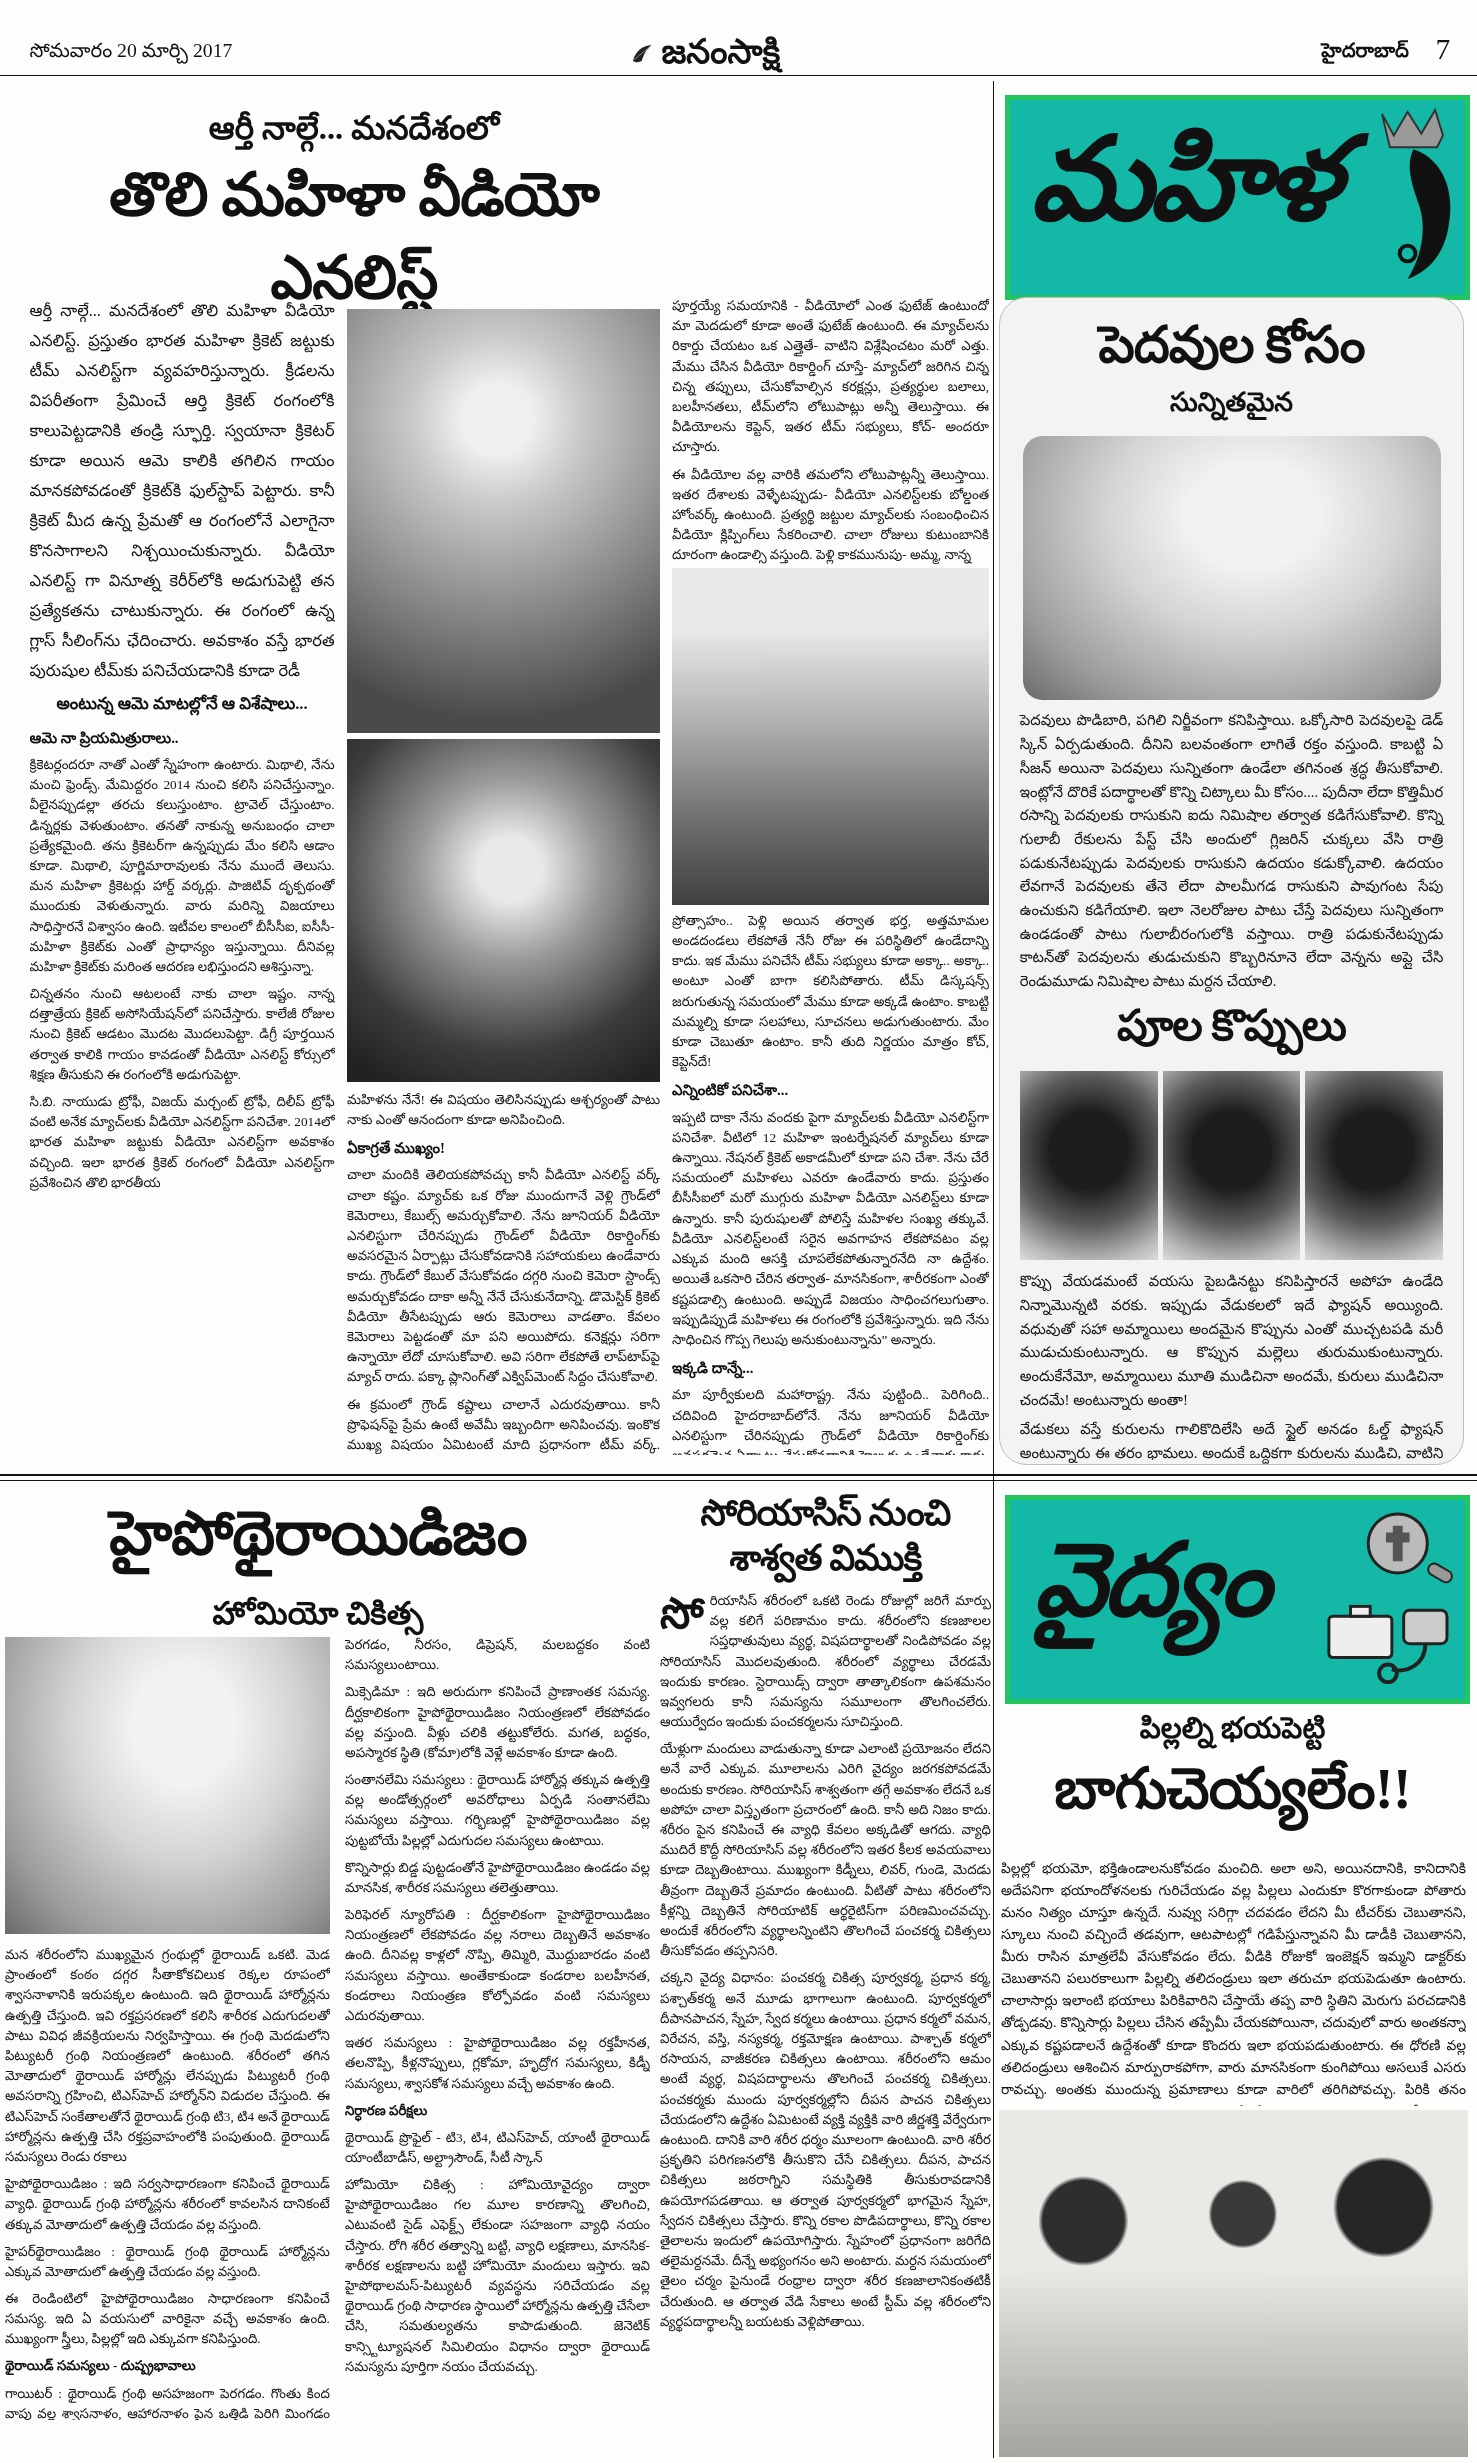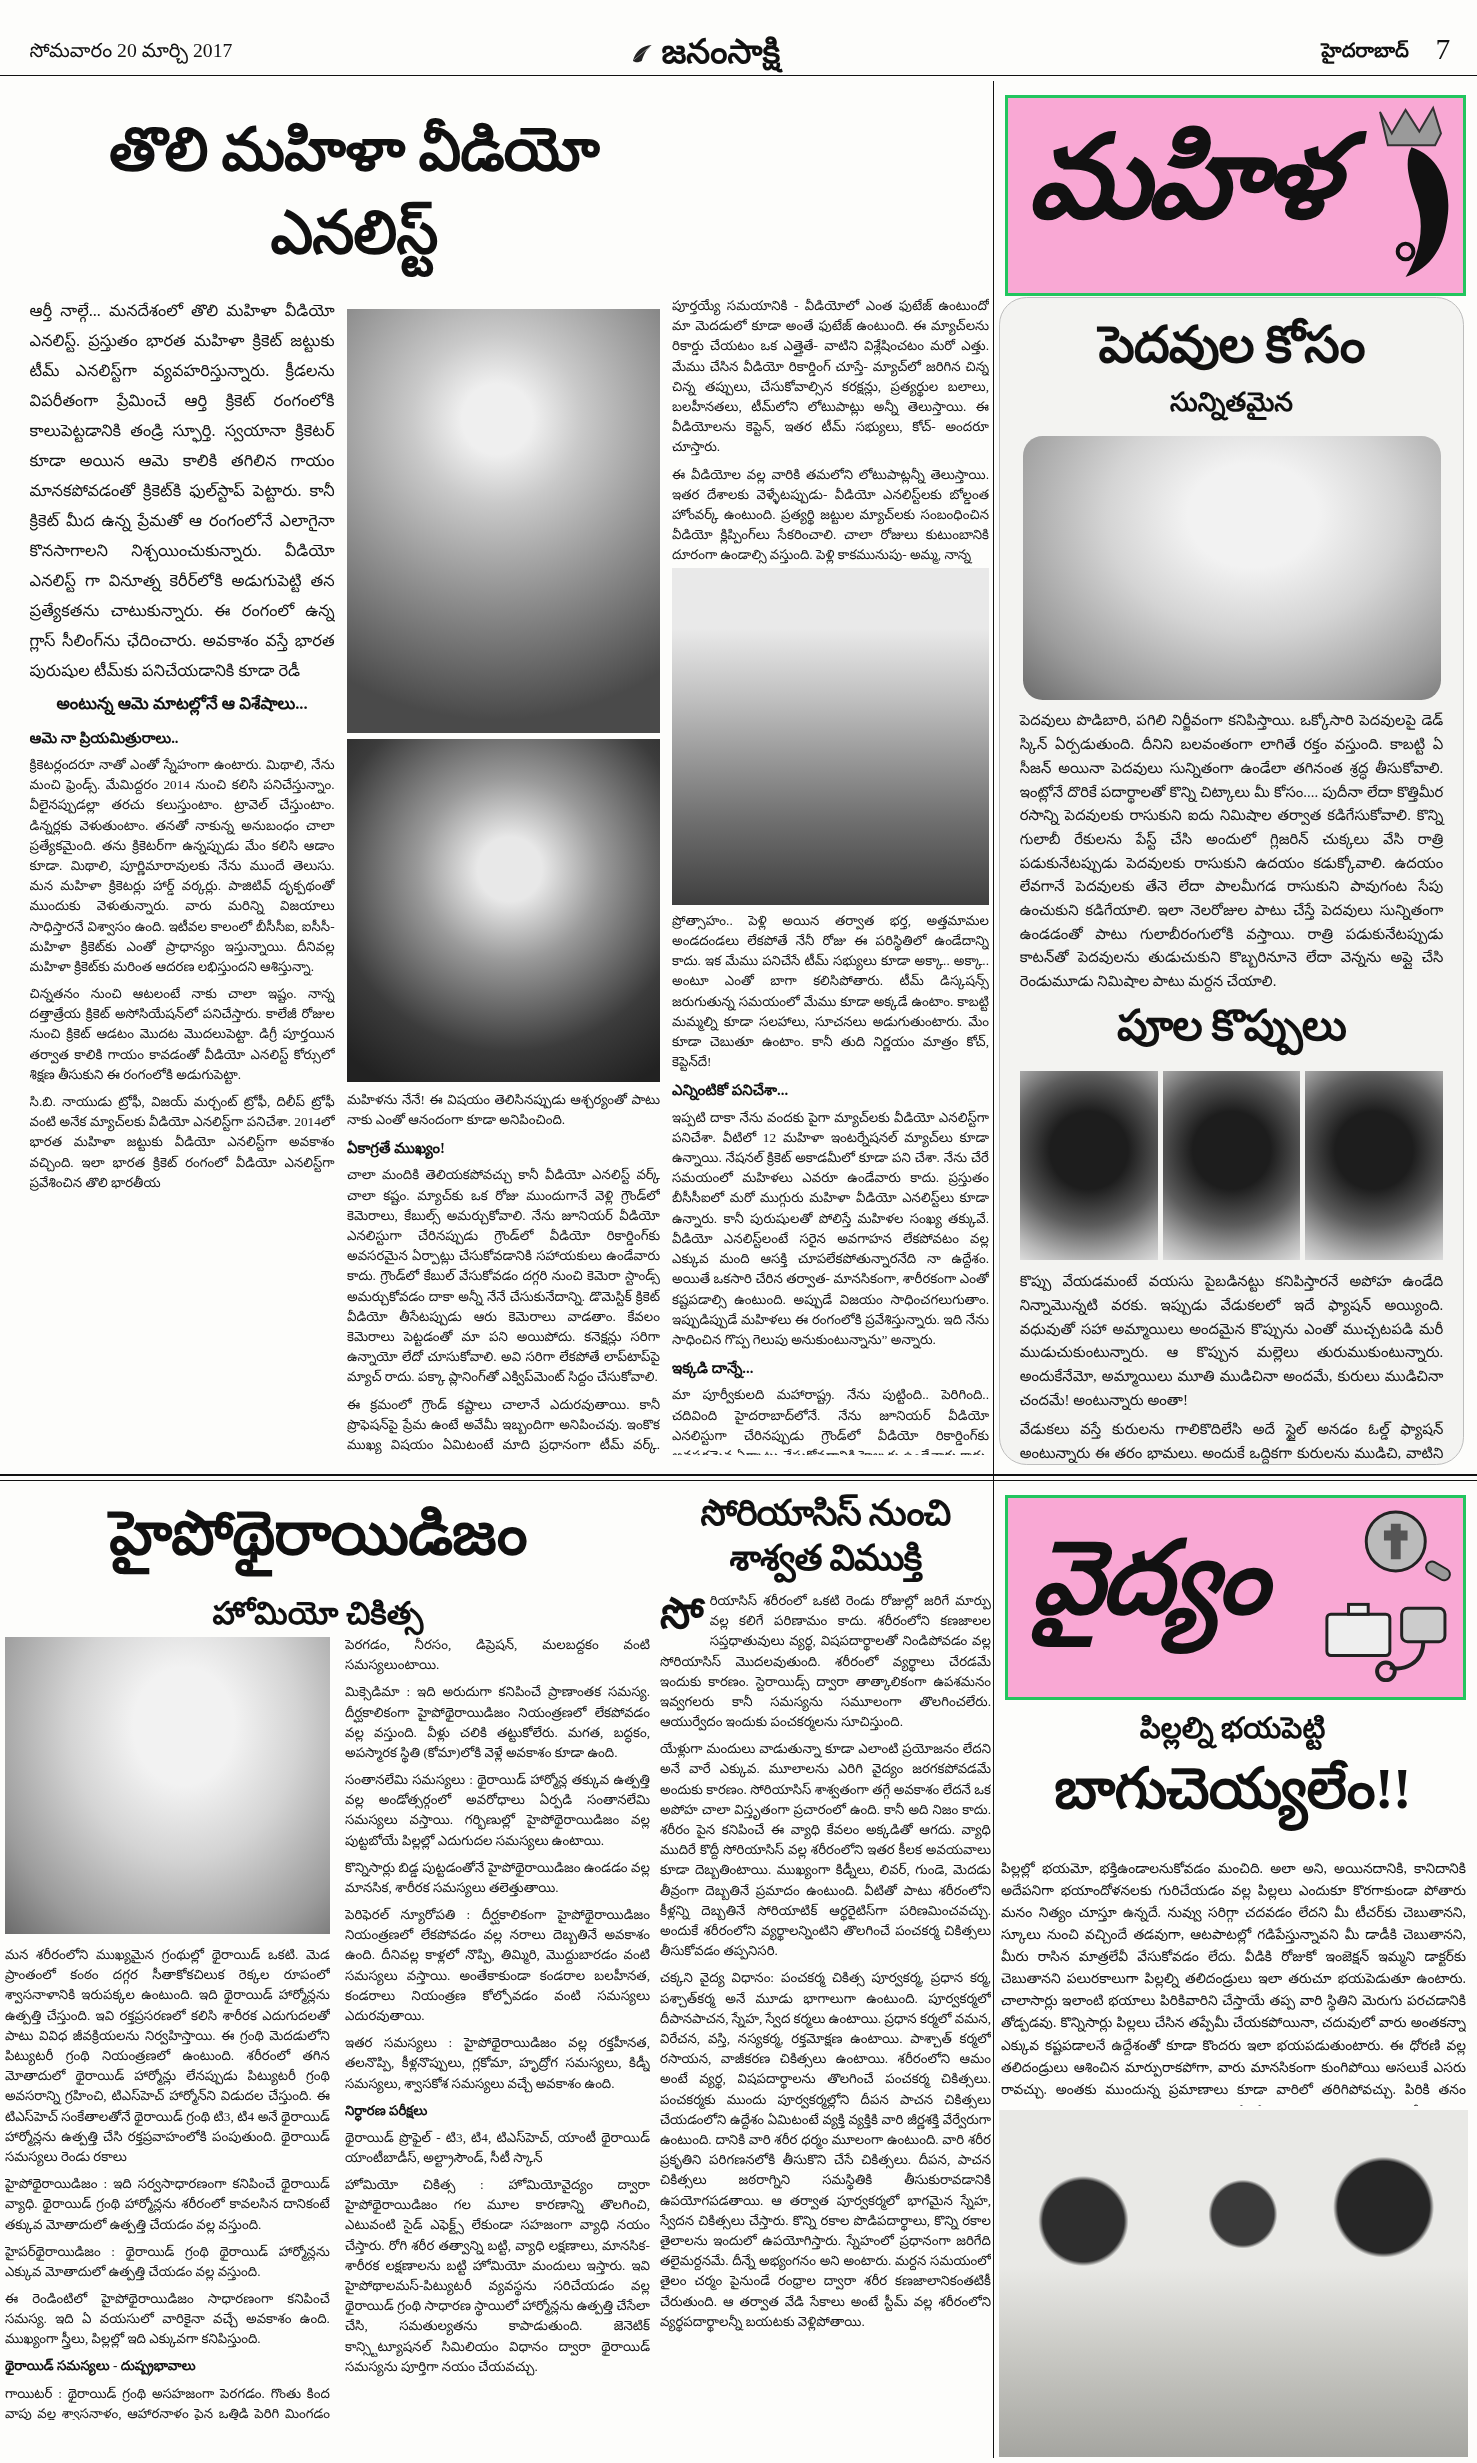--- a/index.html
+++ b/index.html
@@ -14,21 +14,21 @@
   .bp2{margin:0 0 7.9px 0;font-size:13.8px;line-height:1.6;}
   .sub{font-weight:bold;font-size:14.8px;margin:2px 0 5.9px 0;}
   .photo{background:#cfcfcf;overflow:hidden;}
   .ph-grad1{background:radial-gradient(circle at 48% 26%,#efefef 0 10%,#c9c9c9 24%,#8e8e8e 52%,#4a4a4a 85%);}
   .ph-grad2{background:radial-gradient(circle at 52% 38%,#e8e8e8 0 12%,#9a9a9a 34%,#3c3c3c 68%,#222 92%);}
   .ph-grad3{background:linear-gradient(180deg,#e9e9e9 0 18%,#bdbdbd 40%,#6f6f6f 75%,#3f3f3f);}
   .ph-grad4{background:radial-gradient(ellipse at 55% 30%,#f2f2f2 0 20%,#d4d4d4 45%,#9c9c9c 78%,#6a6a6a);}
   .ph-hair{background:radial-gradient(circle at 50% 42%,#1d1d1d 0 30%,#5c5c5c 58%,#b9b9b9 86%,#dcdcdc);}
   .headline-xl{font-weight:bold;letter-spacing:-1px;}
   .card{background:#f3f3f1;border:1px solid #bdbdbd;border-radius:27.6px;}
-  .mast-box{border:3px solid #22c55e;background:#f9a8d4;}
+  .mast-box{border:5px solid #22c55e;background:#14b8a6;}
   .dropcap{float:left;font-size:43px;line-height:.9;font-weight:bold;padding:3.9px 5.9px 0 0;}
   .clip{overflow:hidden;}
 </style>
 </head>
 <body>
 
 <div id="page">
 
   <div class="abs" style="left:29.6px;top:39px;font-size:19.7px;font-weight:normal;">సోమవారం 20 మార్చి 2017</div>
   <div class="abs" style="left:630px;top:33px;display:flex;align-items:center;gap:5.9px;">
@@ -38,20 +38,21 @@
           <path d="M4 19 L20 6" stroke="#888" stroke-width="1" fill="none"></path>
         </svg>
     </span>
     <span style="font-size:34px;font-weight:bold;">జనంసాక్షి</span>
   </div>
   <div class="abs" style="right:69px;top:39px;font-size:19.7px;font-weight:bold;">హైదరాబాద్</div>
   <div class="abs" style="right:27.6px;top:33px;font-size:29.6px;">7</div>
   <div class="abs hline" style="left:0;top:75px;width:1478px;height:1px;"></div>
 
   <div class="abs ct" style="left:39px;top:110px;width:630px;">
+    <div style="font-size:32.5px;font-weight:bold;">ఆర్తీ నాల్గే... మనదేశంలో</div>
     <div class="headline-xl" style="font-size:60px;margin-top:5.9px;">తొలి మహిళా వీడియో ఎనలిస్ట్</div>
   </div>
 
   <div class="abs clip" style="left:29.6px;top:296px;width:305px;height:1167px;">
     <p class="jt" style="font-size:16.3px;line-height:1.84;margin:0 0 7.9px 0;">ఆర్తీ నాల్గే... మనదేశంలో తొలి మహిళా వీడియో ఎనలిస్ట్. ప్రస్తుతం భారత మహిళా క్రికెట్ జట్టుకు టీమ్ ఎనలిస్ట్‌గా వ్యవహరిస్తున్నారు. క్రీడలను విపరీతంగా ప్రేమించే ఆర్తి క్రికెట్ రంగంలోకి కాలుపెట్టడానికి తండ్రి స్ఫూర్తి. స్వయానా క్రికెటర్ కూడా అయిన ఆమె కాలికి తగిలిన గాయం మానకపోవడంతో క్రికెట్‌కి ఫుల్‌స్టాప్ పెట్టారు. కానీ క్రికెట్ మీద ఉన్న ప్రేమతో ఆ రంగంలోనే ఎలాగైనా కొనసాగాలని నిశ్చయించుకున్నారు. వీడియో ఎనలిస్ట్ గా వినూత్న కెరీర్‌లోకి అడుగుపెట్టి తన ప్రత్యేకతను చాటుకున్నారు. ఈ రంగంలో ఉన్న గ్లాస్ సీలింగ్‌ను ఛేదించారు. అవకాశం వస్తే భారత పురుషుల టీమ్‌కు పనిచేయడానికి కూడా రెడీ</p>
     <p class="ct" style="font-size:16.7px;font-weight:bold;margin:0 0 9.9px 0;">అంటున్న ఆమె మాటల్లోనే ఆ విశేషాలు...</p>
     <p class="bp sub">ఆమె నా ప్రియమిత్రురాలు..</p>
     <p class="bp jt">క్రికెటర్లందరూ నాతో ఎంతో స్నేహంగా ఉంటారు. మిథాలి, నేను మంచి ఫ్రెండ్స్. మేమిద్దరం 2014 నుంచి కలిసి పనిచేస్తున్నాం. వీలైనప్పుడల్లా తరచు కలుస్తుంటాం. ట్రావెల్ చేస్తుంటాం. డిన్నర్లకు వెళుతుంటాం. తనతో నాకున్న అనుబంధం చాలా ప్రత్యేకమైంది. తను క్రికెటర్‌గా ఉన్నప్పుడు మేం కలిసి ఆడాం కూడా. మిథాలి, పూర్ణిమారావులకు నేను ముందే తెలుసు. మన మహిళా క్రికెటర్లు హార్డ్ వర్కర్లు. పాజిటివ్ దృక్పథంతో ముందుకు వెళుతున్నారు. వారు మరిన్ని విజయాలు సాధిస్తారనే విశ్వాసం ఉంది. ఇటీవల కాలంలో బీసీసీఐ, ఐసీసీ- మహిళా క్రికెట్‌కు ఎంతో ప్రాధాన్యం ఇస్తున్నాయి. దీనివల్ల మహిళా క్రికెట్‌కు మరింత ఆదరణ లభిస్తుందని ఆశిస్తున్నా.</p>
     <p class="bp jt">చిన్నతనం నుంచి ఆటలంటే నాకు చాలా ఇష్టం. నాన్న దత్తాత్రేయ క్రికెట్ అసోసియేషన్‌లో పనిచేస్తారు. కాలేజీ రోజుల నుంచి క్రికెట్ ఆడటం మొదట మొదలుపెట్టా. డిగ్రీ పూర్తయిన తర్వాత కాలికి గాయం కావడంతో వీడియో ఎనలిస్ట్ కోర్సులో శిక్షణ తీసుకుని ఈ రంగంలోకి అడుగుపెట్టా.</p>
     <p class="bp jt">సి.బి. నాయుడు ట్రోఫీ, విజయ్ మర్చంట్ ట్రోఫీ, దిలీప్ ట్రోఫీ వంటి అనేక మ్యాచ్‌లకు వీడియో ఎనలిస్ట్‌గా పనిచేశా. 2014లో భారత మహిళా జట్టుకు వీడియో ఎనలిస్ట్‌గా అవకాశం వచ్చింది. ఇలా భారత క్రికెట్ రంగంలో వీడియో ఎనలిస్ట్‌గా ప్రవేశించిన తొలి భారతీయ</p>

